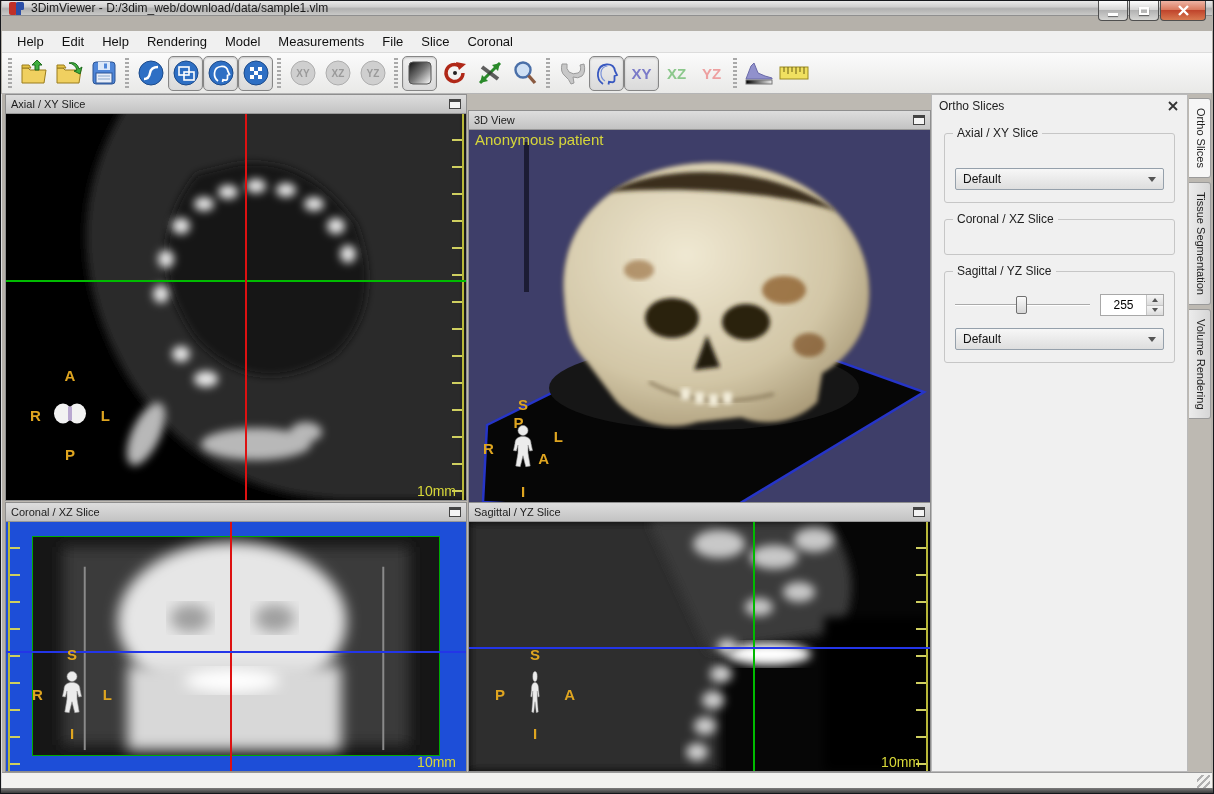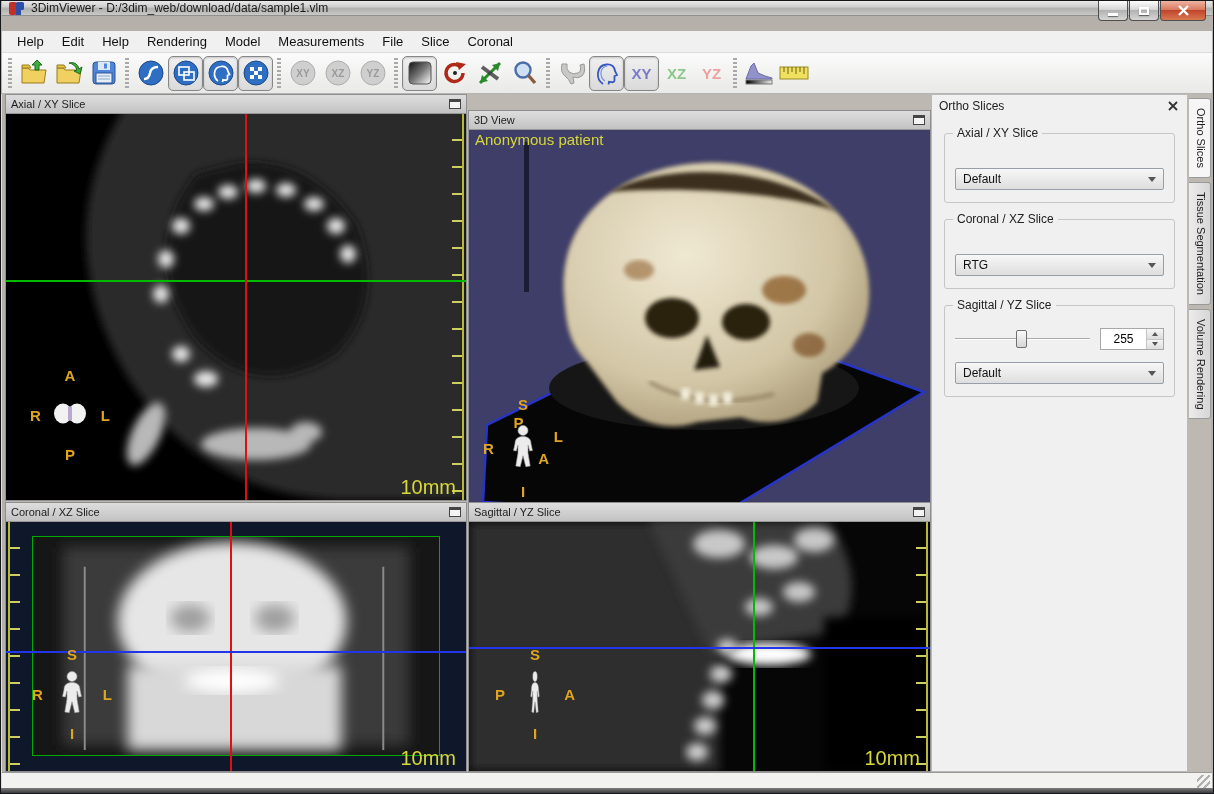--- a/index.html
+++ b/index.html
@@ -44,32 +44,32 @@
   .vp{position:absolute;border:1px solid #8e8e8e;background:#000;}
   .vp-header{height:19px;background:linear-gradient(#dddddd,#c3c3c3);border-bottom:1px solid #979797;
     display:flex;align-items:center;padding:0 5px;font-size:11px;color:#1c1c1c;}
   .float-btn{margin-left:auto;width:12px;height:10px;border:1px solid #444;background:#f4f4f4;position:relative;}
   .float-btn::after{content:"";position:absolute;left:0;top:0;right:0;height:2px;background:#444;}
   .vp-body{position:absolute;left:0;top:19px;right:0;bottom:0;overflow:hidden;}
   #vp-axial{left:0;top:0;width:462px;height:407px;}
   #vp-3d{left:463px;top:16px;width:463px;height:407px;}
   #vp-coronal{left:0;top:408px;width:462px;height:270px;}
   #vp-sagittal{left:463px;top:408px;width:463px;height:270px;}
-  #vp-3d .vp-body,#vp-coronal .vp-body{background:#0f172a;}
+  #vp-3d .vp-body,#vp-coronal .vp-body{background:#1d4ed8;}
 
   .hline{position:absolute;left:0;right:0;height:2px;z-index:6;}
   .vline{position:absolute;top:0;bottom:0;width:2px;z-index:6;}
   .green{background:#00bb00;} .red{background:#dd1111;} .blue{background:#2335e8;}
   .ruler-right{position:absolute;top:0;bottom:0;right:2px;width:12px;z-index:5;
     border-right:2px solid #b8b838;
     background:repeating-linear-gradient(180deg,transparent 0 25px,#cfcf60 25px 27px);}
   .ruler-left{position:absolute;top:0;bottom:0;left:2px;width:12px;z-index:5;
     border-left:2px solid #b8b838;
     background:repeating-linear-gradient(180deg,transparent 0 25px,#cfcf60 25px 27px);}
-  .scale-label{position:absolute;right:10px;bottom:1px;color:#d8d838;font-size:20px;z-index:7;}
+  .scale-label{position:absolute;right:10px;bottom:1px;color:#d8d838;font-size:14px;z-index:7;}
   .patient-label{position:absolute;left:6px;top:1px;color:#d6d63a;font-size:15px;z-index:7;}
 
   .om{position:absolute;width:80px;height:92px;z-index:7;color:#dfa520;font-weight:bold;font-size:15px;}
   .om span{position:absolute;}
   .om .t{top:-2px;left:50%;transform:translateX(-50%);}
   .om .l{left:0;top:50%;transform:translateY(-50%);}
   .om .r{right:0;top:50%;transform:translateY(-50%);}
   .om .b{bottom:-2px;left:50%;transform:translateX(-50%);}
   .om .bk{top:16px;left:38%;}
   .om .fr{top:52%;right:14px;}
@@ -535,24 +535,20 @@
       <div class="group">
         <div class="group-label">Axial / XY Slice</div>
         <div class="combo">
           <span>Default</span>
           <div class="tri-down"></div>
         </div>
       </div>
 
       <div class="group">
         <div class="group-label">Coronal / XZ Slice</div>
-        <div class="combo">
-          <span>RTG</span>
-          <div class="tri-down"></div>
-        </div>
       </div>
 
       <div class="group">
         <div class="group-label">Sagittal / YZ Slice</div>
         <div class="slider-row">
           <div class="slider">
             <div class="slider-track"></div>
             <div class="slider-handle" style="left: 49%;"></div>
           </div>
           <div class="spinbox">

